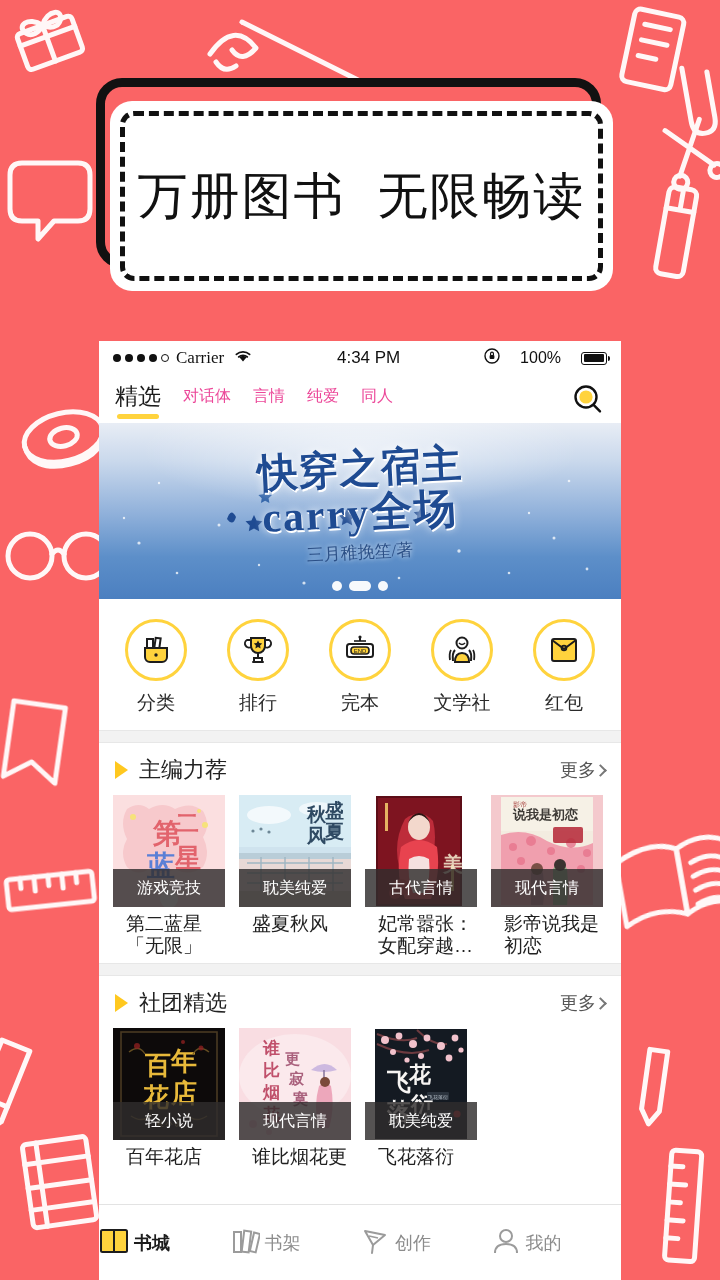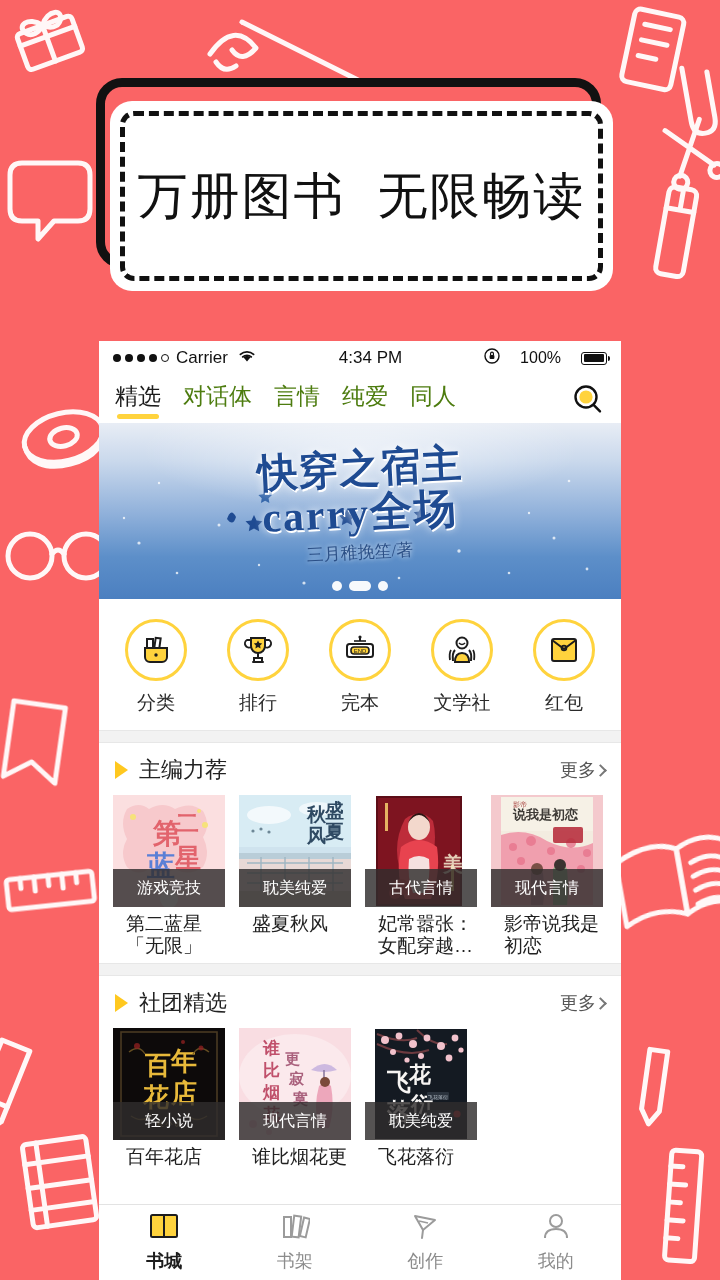--- a/index.html
+++ b/index.html
@@ -37,35 +37,35 @@
     position:absolute; left:99px; top:341px; width:522px; height:939px;
     background:#fff; z-index:4; overflow:hidden;
     display:flex; flex-direction:column;
   }
 
   
   .statusbar {
     height:34px; display:flex; align-items:center; padding:0 14px;
     font-size:17px; color:#111; flex-shrink:0;
   }
-  .sb-left { display:flex; gap:7px; }
+  .sb-left { display:flex; gap:7px;font-family:Liberation Serif, serif; }
   .dots { display:flex; gap:4px; align-items:center; }
   .dots i { width:8px; height:8px; border-radius:50%; background:#111; display:block; }
   .dots i.hollow { background:transparent; border:1.4px solid #111; width:8px; height:8px; }
   .carrier { font-size:17px; }
   .wifi { display:inline-block; margin-left:2px; }
   .sb-center { flex:1; text-align:center; font-size:17px; }
   .sb-right { display:flex; align-items:center; gap:20px; font-size:16px; }
   .battery { width:26px; height:13px; border:1.5px solid #111; border-radius:3px; position:relative; }
   .battery:after { content:""; position:absolute; right:-4px; top:3.5px; width:2.5px; height:5px; background:#111; border-radius:0 2px 2px 0;}
   .battery i { position:absolute; left:1.5px; top:1.5px; bottom:1.5px; width:20px; background:#111; border-radius:1px; display:block;}
 
   
   .tabbar { display:flex; align-items:center; padding:2px 16px 0 16px; height:48px; flex-shrink:0; }
-  .tab { font-size:23px; color:#4d7c0f; margin-right:22px; position:relative; padding-bottom:7px; white-space:nowrap;}
+  .tab { font-size:16px; color:#ec4899; margin-right:22px; position:relative; padding-bottom:7px; white-space:nowrap;}
   .tab.active { color:#1b1b1b; font-weight:normal; font-size:23px; }
   .tab.active:after {
     content:""; position:absolute; left:2px; right:2px; bottom:0; height:5px;
     background:#ffd33d; border-radius:3px;
   }
   .tab-spacer { flex:1; }
   .search-ico { width:34px; height:34px; position:relative; flex-shrink:0; }
 
   
   .banner { position:relative; width:100%; height:176px; flex-shrink:0; overflow:hidden; }
@@ -124,21 +124,21 @@
   .cover { width:112px; height:112px; position:relative; overflow:hidden; background:#ddd; }
   .cover-badge {
     position:absolute; left:0; right:0; bottom:0; height:38px;
     background:rgba(48,45,45,.82); color:#fff; font-size:16px;
     display:flex; align-items:center; justify-content:center;
   }
   .btitle { font-size:19px; color:#222; line-height:1.16; margin-top:6px; word-break:break-all;margin-left:13px; }
 
   
   .botnav { margin-top:auto; display:flex; border-top:1px solid #e3e3e3; background:#fff; height:76px; flex-shrink:0; }
-  .nitem { flex:1; display:flex; flex-direction:column; align-items:center; justify-content:center; gap:5px; }
+  .nitem { flex:1; display:flex; flex-direction:row; align-items:center; justify-content:flex-start; gap:5px; }
   .nlabel { font-size:18px; color:#8c8c8c; }
   .nitem.active .nlabel { color:#1d1d1d; font-weight:bold; }
 </style>
 </head>
 <body>
 
 <svg id="doodles" viewBox="0 0 720 1280">
   <g fill="none" stroke="#ffffff" stroke-width="5" stroke-linecap="round" stroke-linejoin="round" opacity="0.95">
 
     <g transform="translate(10,18) rotate(-20)">

